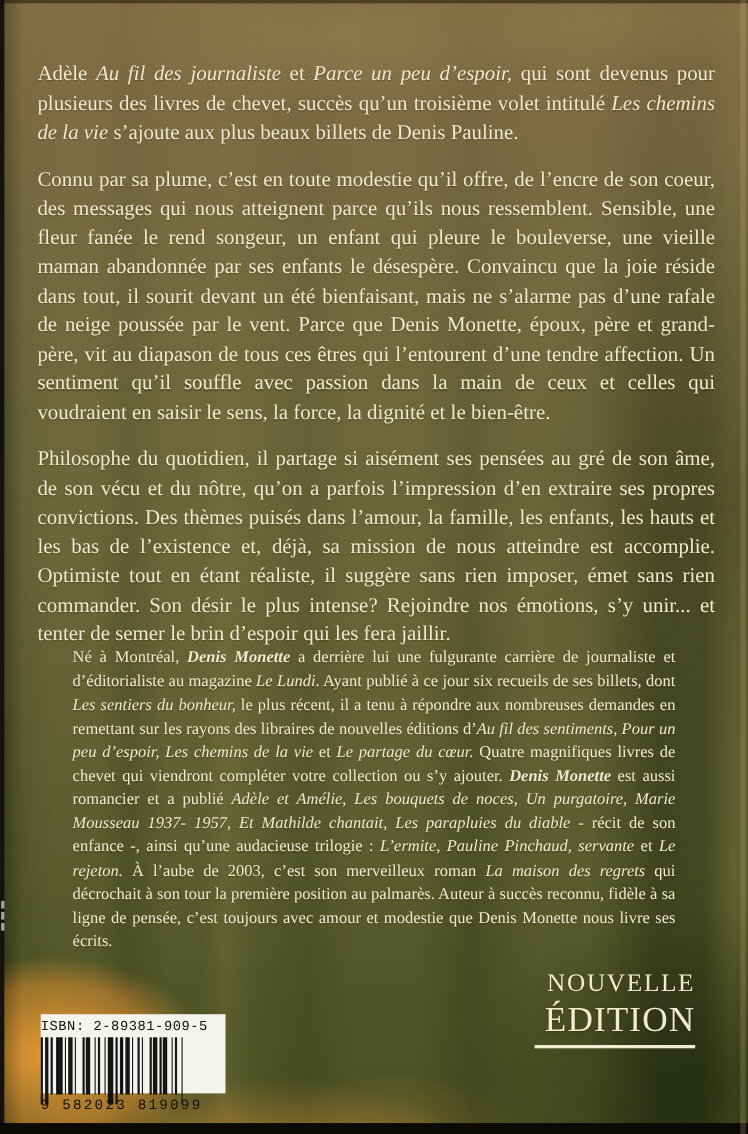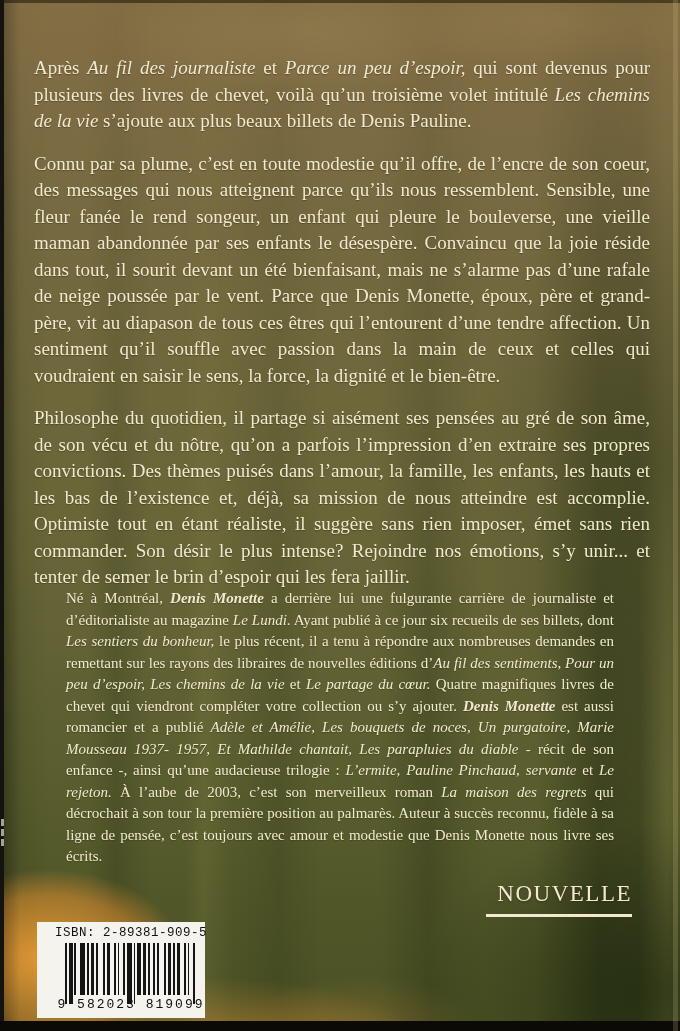--- a/index.html
+++ b/index.html
@@ -57,24 +57,24 @@
   }
   .synopsis .para{margin-bottom:16px;}
   .bio{
     position:absolute;left:66px;top:588px;width:548px;
     font-size:15px;line-height:21.5px;
   }
   .it{font-style:italic;}
   .bi{font-style:italic;font-weight:bold;margin-top:16px;}
 
   .barcode-panel{
-    position:absolute;left:37px;top:922px;width:168px;height:96px;
+    position:absolute;left:37px;top:922px;width:168px;height:72px;
     background:var(--barcode_bg,#f5f3ed);
-    display:flex;flex-direction:column;align-items:center;
-    box-sizing:border-box;padding-top:4px;padding-left:20px;
+    display:flex;flex-direction:column;
+    box-sizing:border-box;padding-top:4px;
   }
   .isbn{
     font-family:"Liberation Mono","DejaVu Sans Mono",monospace;
     font-size:12.5px;letter-spacing:0.5px;color:var(--barcode_text,#101010);
     white-space:nowrap;
   }
   .bars{display:flex;align-items:flex-start;height:52px;margin-top:3px;overflow:visible;}
   .bars .bar{background:#151515;height:52px;}
   .bars .bar.tall{height:61px;}
   .bars .gap{background:transparent;}
@@ -106,21 +106,21 @@
 <body>
 
 <div class="cover">
   <div class="bg base"></div>
   <div class="bg trunks"></div>
   <div class="bg warm-top"></div>
   <div class="bg orange"></div>
   <div class="bg dark-corner"></div>
 
   <section class="synopsis">
-    <p class="para"><span>Après </span><span class="it">Au fil des journaliste</span><span> et </span><span class="it">Parce un peu d’espoir,</span><span> qui sont devenus pour plusieurs des livres de chevet, voilà qu’un troisième volet intitulé </span><span class="it">Les chemins de la vie</span><span> s’ajoute aux plus beaux billets de Denis Pauline.</span></p>
+    <p class="para"><span>Adèle </span><span class="it">Au fil des journaliste</span><span> et </span><span class="it">Parce un peu d’espoir,</span><span> qui sont devenus pour plusieurs des livres de chevet, succès qu’un troisième volet intitulé </span><span class="it">Les chemins de la vie</span><span> s’ajoute aux plus beaux billets de Denis Pauline.</span></p>
     <p class="para"><span>Connu par sa plume, c’est en toute modestie qu’il offre, de l’encre de son coeur, des messages qui nous atteignent parce qu’ils nous ressemblent. Sensible, une fleur fanée le rend songeur, un enfant qui pleure le bouleverse, une vieille maman abandonnée par ses enfants le désespère. Convaincu que la joie réside dans tout, il sourit devant un été bienfaisant, mais ne s’alarme pas d’une rafale de neige poussée par le vent. Parce que Denis Monette, époux, père et grand-père, vit au diapason de tous ces êtres qui l’entourent d’une tendre affection. Un sentiment qu’il souffle avec passion dans la main de ceux et celles qui voudraient en saisir le sens, la force, la dignité et le bien-être.</span></p>
     <p class="para"><span>Philosophe du quotidien, il partage si aisément ses pensées au gré de son âme, de son vécu et du nôtre, qu’on a parfois l’impression d’en extraire ses propres convictions. Des thèmes puisés dans l’amour, la famille, les enfants, les hauts et les bas de l’existence et, déjà, sa mission de nous atteindre est accomplie. Optimiste tout en étant réaliste, il suggère sans rien imposer, émet sans rien commander. Son désir le plus intense? Rejoindre nos émotions, s’y unir... et tenter de semer le brin d’espoir qui les fera jaillir.</span></p>
   </section>
 
   <section class="bio">
     <p class="para"><span>Né à Montréal, </span><span class="bi">Denis Monette</span><span> a derrière lui une fulgurante carrière de journaliste et d’éditorialiste au magazine </span><span class="it">Le Lundi</span><span>. Ayant publié à ce jour six recueils de ses billets, dont </span><span class="it">Les sentiers du bonheur,</span><span> le plus récent, il a tenu à répondre aux nombreuses demandes en remettant sur les rayons des libraires de nouvelles éditions d’</span><span class="it">Au fil des sentiments, Pour un peu d’espoir, Les chemins de la vie</span><span> et </span><span class="it">Le partage du cœur.</span><span> Quatre magnifiques livres de chevet qui viendront compléter votre collection ou s’y ajouter. </span><span class="bi">Denis Monette</span><span> est aussi romancier et a publié </span><span class="it">Adèle et Amélie, Les bouquets de noces, Un purgatoire, Marie Mousseau 1937- 1957, Et Mathilde chantait, Les parapluies du diable</span><span> - récit de son enfance -, ainsi qu’une audacieuse trilogie : </span><span class="it">L’ermite, Pauline Pinchaud, servante</span><span> et </span><span class="it">Le rejeton.</span><span> À l’aube de 2003, c’est son merveilleux roman </span><span class="it">La maison des regrets</span><span> qui décrochait à son tour la première position au palmarès. Auteur à succès reconnu, fidèle à sa ligne de pensée, c’est toujours avec amour et modestie que Denis Monette nous livre ses écrits.</span></p>
   </section>
 
   <div class="barcode-panel">
     <div class="isbn">ISBN: 2-89381-909-5</div>
@@ -176,20 +176,21 @@
         <span class="bar" style="width: 1.8px;"></span>
         <span class="gap" style="width: 3.6px;"></span>
         <span class="bar tall" style="width: 1.8px;"></span>
         <span class="gap" style="width: 1.8px;"></span>
       </div>
     <div class="digits">9 582023 819099</div>
   </div>
 
   <div class="edition">
     <div class="ed-line1">NOUVELLE</div>
+    <div class="ed-line2">ÉDITION</div>
     <div class="ed-rule"></div>
   </div>
 
   <div class="edge-left"></div>
   <div class="edge-left-shade"></div>
   <div class="edge-top"></div>
   <div class="edge-bottom"></div>
   <div class="edge-right-light"></div>
   <div class="scan-marks">
       <i></i>

